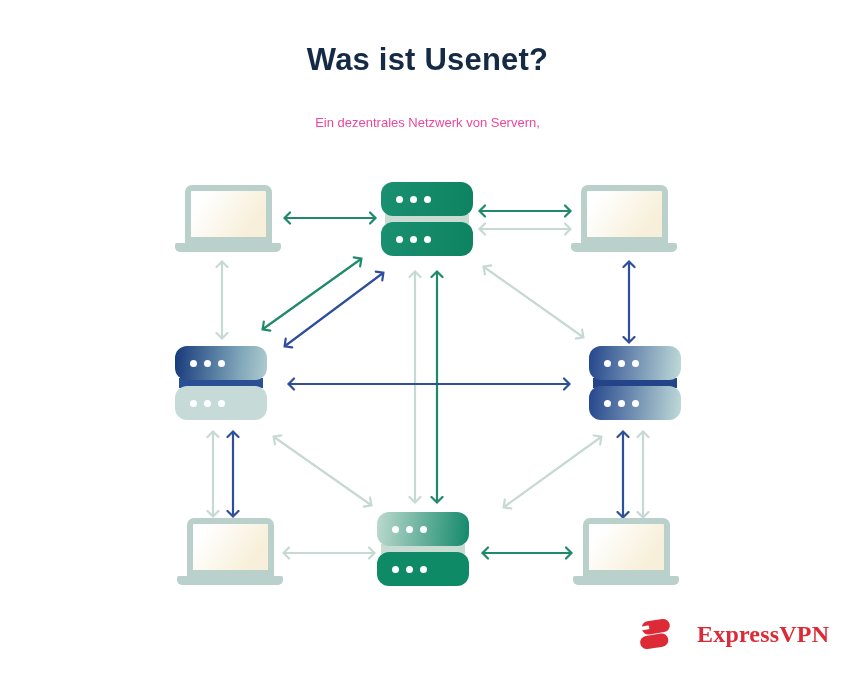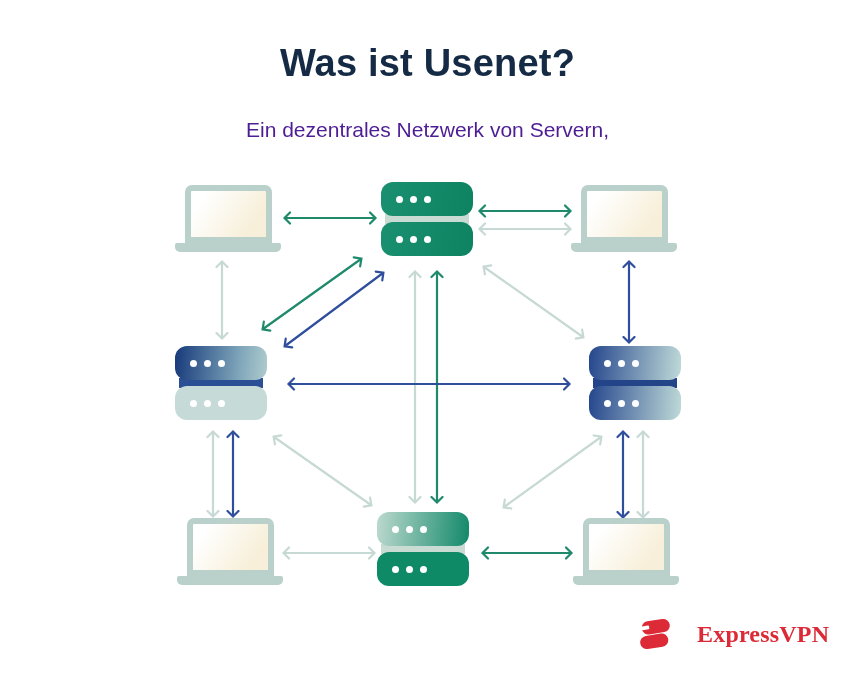--- a/index.html
+++ b/index.html
@@ -4,25 +4,25 @@
 <style>
   html,body{margin:0;padding:0;}
   body{
     width:855px;height:687px;position:relative;overflow:hidden;
     background:#ffffff;
     font-family:"Liberation Sans", sans-serif;
   }
   
   header{position:absolute;top:0;left:0;width:100%;text-align:center;z-index:3;}
   h1{
-    margin:42px 0 17px;font-size:38px;font-weight:600;letter-spacing:.2px;
+    margin:42px 0 17px;font-size:31px;font-weight:600;letter-spacing:.2px;
     color:#152B45;
   }
   .sub{
-    margin:32px 0 0;font-size:21px;line-height:26px;color:#4c1d95;font-weight:400;
+    margin:32px 0 0;font-size:13px;line-height:26px;color:#ec4899;font-weight:400;
   }
   
   .diagram{position:absolute;inset:0;z-index:1;}
   #links-svg{position:absolute;left:0;top:0;}
   .link{stroke-width:2.2px;fill:none;stroke-linecap:round;}
   .link.green{stroke:#1E8A6B;}
   .link.navy{stroke:#2F4F9D;}
   .link.sage{stroke:#C7D9D4;}
   
   .server{position:absolute;width:92px;height:74px;display:flex;flex-direction:column;justify-content:space-between;}

